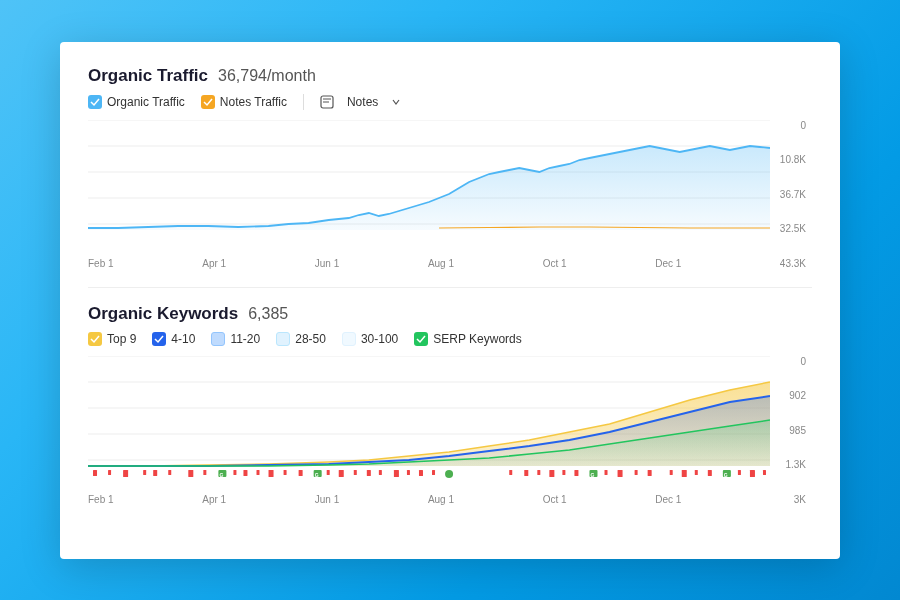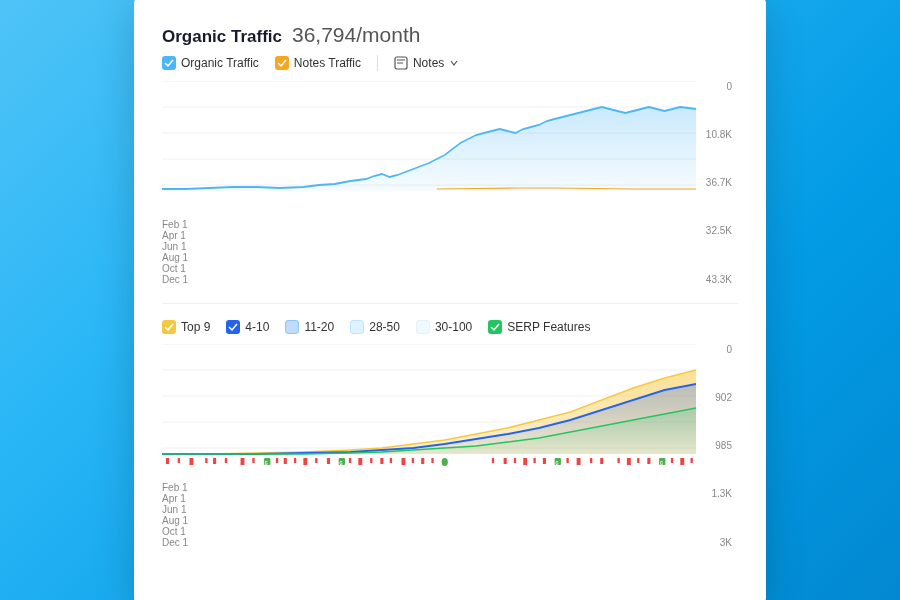--- a/index.html
+++ b/index.html
@@ -12,21 +12,21 @@
       align-items: center;
       justify-content: center;
       font-family: -apple-system, BlinkMacSystemFont, 'Segoe UI', sans-serif;
       overflow: hidden;
     }
 
     .card {
       background: #fff;
       border-radius: 4px;
       padding: 24px 28px 36px 28px;
-      width: 632px;
+      width: 780px;
       box-shadow: 0 8px 40px rgba(0,0,0,0.18);
     }
 
     .section {
       margin-bottom: 18px;
     }
 
     .section-header {
       display: flex;
       align-items: baseline;
@@ -34,21 +34,21 @@
       margin-bottom: 8px;
     }
 
     .section-title {
       font-size: 17px;
       font-weight: 700;
       color: #1a1a2e;
     }
 
     .section-value {
-      font-size: 21px;
+      font-size: 16px;
       font-weight: 400;
       color: #555;
     }
 
     .legend {
       display: flex;
       align-items: center;
       gap: 16px;
       margin-bottom: 10px;
       flex-wrap: wrap;
@@ -88,21 +88,21 @@
 
     .legend-divider {
       width: 1px;
       height: 16px;
       background: #ddd;
     }
 
     .notes-btn {
       display: flex;
       align-items: center;
-      gap: 5px;
+      gap: 13px;
       font-size: 12px;
       color: #333;
       cursor: pointer;
       background: none;
       border: none;
     }
 
     .chart-with-axis {
       display: flex;
       align-items: stretch;
@@ -125,21 +125,20 @@
       color: #888;
     }
 
     .x-axis {
       display: flex;
       justify-content: space-between;
       padding: 4px 0 0 0;
       font-size: 10px;
       color: #888;
       padding-left: 0;
-      flex-direction: column;
     }
 
     
     #traffic-chart {
       width: 100%;
       height: 130px;
     }
 
     
     #keywords-chart {
@@ -234,20 +233,24 @@
         <span>36.7K</span>
         <span>10.8K</span>
         <span>0</span>
       </div>
     </div>
   </div>
 
   <hr class="divider">
 
   <div class="section">
+    <div class="section-header">
+      <span class="section-title">Organic Keywords</span>
+      <span class="section-value">6,385</span>
+    </div>
 
     <div class="legend">
       <div class="legend-item">
         <div class="legend-checkbox yellow">
           <svg viewBox="0 0 10 10" fill="white">
               <polyline points="1,5 4,8 9,2" stroke="white" stroke-width="1.5" fill="none"></polyline>
             </svg>
         </div>
         <span>Top 9</span>
       </div>
@@ -270,21 +273,21 @@
       <div class="legend-item">
         <div class="legend-checkbox lightest-blue"></div>
         <span>30-100</span>
       </div>
       <div class="legend-item">
         <div class="legend-checkbox green">
           <svg viewBox="0 0 10 10" fill="white">
               <polyline points="1,5 4,8 9,2" stroke="white" stroke-width="1.5" fill="none"></polyline>
             </svg>
         </div>
-        <span>SERP Features</span>
+        <span>SERP Keywords</span>
       </div>
     </div>
 
     <div class="chart-with-axis">
       <div class="chart-canvas">
         <svg id="keywords-chart" viewBox="0 0 680 130" preserveAspectRatio="none">
           <defs>
             <linearGradient id="yellowGrad" x1="0" y1="0" x2="0" y2="1">
               <stop offset="0%" stop-color="#f5c842" stop-opacity="0.7"></stop>
               <stop offset="100%" stop-color="#f5c842" stop-opacity="0.3"></stop>

